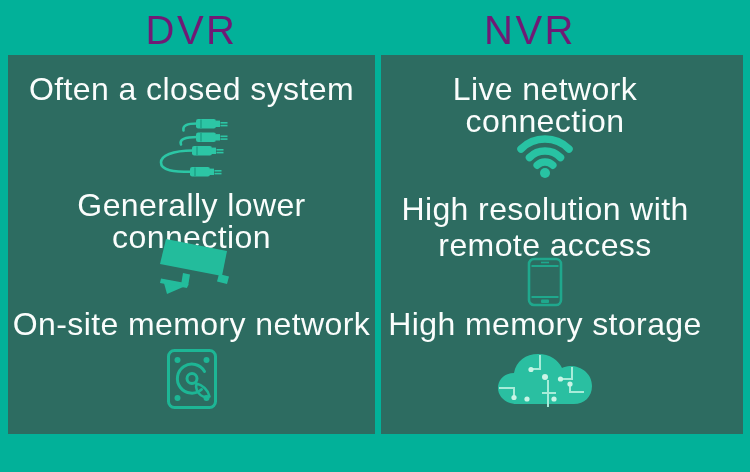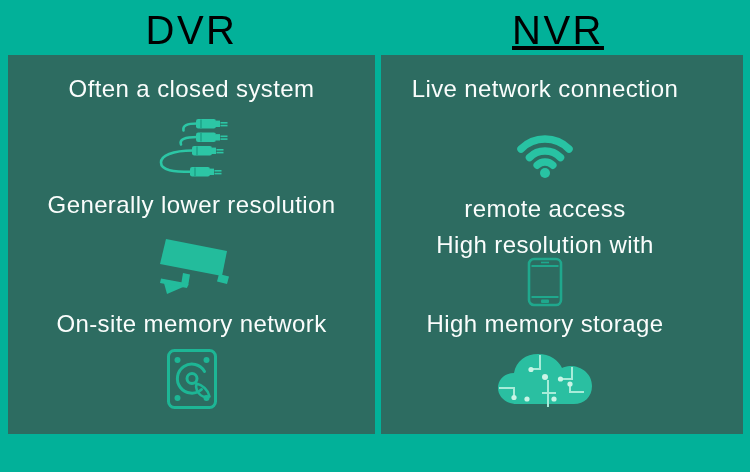--- a/index.html
+++ b/index.html
@@ -20,39 +20,39 @@
     width:750px;height:472px;
     background:var(--bg);
     overflow:hidden;
   }
   .col-title{
     position:absolute;
     top:6px;
     height:49px;
     line-height:49px;
     text-align:center;
-    color:#000000;
+    color:#701a75;
     font-size:40px;
     letter-spacing:2.5px;
     font-weight:400;
   }
   .col-title.left{left:8px;width:367px;}
-  .col-title.right{left:394px;width:328px;text-decoration:underline;}
+  .col-title.right{left:366px;width:328px;}
   .panel{
     position:absolute;
     top:55px;height:379px;
     background:var(--panel);
   }
   .panel-left{left:8px;width:367px;}
   .panel-right{left:381px;width:362px;}
   .row{
     position:absolute;left:0;right:0;
     text-align:center;
     color:var(--text);
-    font-size:24px;
+    font-size:32px;
     letter-spacing:0.4px;
     line-height:32px;
     font-weight:400;
   }
   .panel-right .row{right:34px;} 
   .row.two-line{line-height:36px;}
   .icon-row{
     position:absolute;left:0;right:0;
     display:flex;justify-content:center;
   }
@@ -98,21 +98,21 @@
         </g>
         <g stroke="#1a9a80" stroke-width="1.2">
           <line x1="47" y1="4.5" x2="47" y2="13"></line>
           <line x1="47" y1="18" x2="47" y2="26.5"></line>
           <line x1="43" y1="31.5" x2="43" y2="40"></line>
           <line x1="41" y1="52.5" x2="41" y2="61"></line>
         </g>
       </svg>
     </div>
 
-    <div class="row" style="top:134px;">Generally lower resolution</div>
+    <div class="row" style="top:134px;">Generally lower connection</div>
 
     <div class="icon-row" style="top:178px;">
       <svg width="74" height="62" viewBox="0 0 74 62">
         <g fill="#23bc9c">
           <polygon points="11,6 72,18 67,43 5,31"></polygon>
           <polygon points="64,41 74,43.5 72,51 62,48.5"></polygon>
           <polygon points="28,40 35,41.5 33,53.5 26,52"></polygon>
           <polygon points="8,46.5 34,51.5 12,61"></polygon>
           <polygon points="6,45.5 33,50.5 32,55 5,50"></polygon>
         </g>
@@ -146,22 +146,22 @@
         <g fill="none" stroke="#28c3a3" stroke-width="7.5" stroke-linecap="round">
           <path d="M12,28 A34,34 0 0 1 60,28"></path>
           <path d="M20.5,36.5 A22,22 0 0 1 51.5,36.5"></path>
           <path d="M28.2,44.2 A11,11 0 0 1 43.8,44.2"></path>
         </g>
         <circle cx="36" cy="52" r="5" fill="#28c3a3"></circle>
       </svg>
     </div>
 
     <div class="row two-line" style="top:136px;">
+      <div>High resolution with</div>
       <div>remote access</div>
-      <div>High resolution with</div>
     </div>
 
     <div class="icon-row" style="top:202px;">
       <svg width="36" height="50" viewBox="0 0 36 50">
         <rect x="2" y="2" width="32" height="46" rx="5" fill="none" stroke="#1fa88d" stroke-width="2.6"></rect>
         <line x1="4.5" y1="9" x2="31.5" y2="9" stroke="#1fa88d" stroke-width="2"></line>
         <line x1="4.5" y1="40" x2="31.5" y2="40" stroke="#1fa88d" stroke-width="2"></line>
         <line x1="14" y1="5.5" x2="22" y2="5.5" stroke="#1fa88d" stroke-width="1.6"></line>
         <rect x="14" y="42.5" width="8" height="3.6" rx="1" fill="#1fa88d"></rect>
       </svg>

